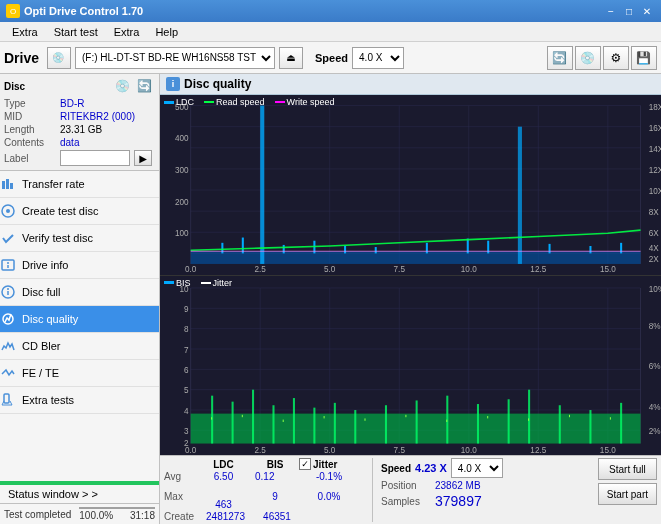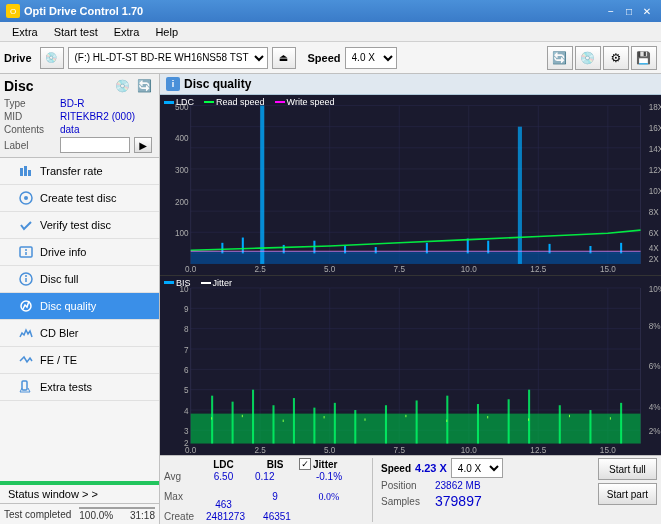--- a/index.html
+++ b/index.html
@@ -35,21 +35,21 @@
     
     .drive-bar {
       background: #f5f5f5;
       height: 32px;
       display: flex;
       align-items: center;
       padding: 0 4px;
       border-bottom: 1px solid #c0c0c0;
       gap: 4px;
     }
-    .drive-label { font-size: 11px; font-weight: 600; color: #000; margin-right: 4px; }
+    .drive-label { font-size: 14px; font-weight: 600; color: #000; margin-right: 4px; }
     .drive-select {
       height: 22px;
       font-size: 10px;
       border: 1px solid #a0a0a0;
       background: white;
       padding: 0 2px;
       width: 200px;
     }
     .drive-btn { width: 24px; height: 22px; border: 1px solid #a0a0a0; background: linear-gradient(to bottom, #fff, #e8e8e8); cursor: pointer; display: flex; align-items: center; justify-content: center; font-size: 10px; }
     .speed-label { font-size: 11px; font-weight: 600; margin-left: 8px; }
@@ -68,38 +68,38 @@
       border-right: 1px solid #c0c0c0;
       display: flex;
       flex-direction: column;
     }
     .disc-panel {
       background: #f0f0f0;
       border-bottom: 1px solid #c0c0c0;
       padding: 4px;
     }
     .disc-header { display: flex; align-items: center; justify-content: space-between; margin-bottom: 4px; }
-    .disc-title { font-weight: 600; font-size: 14px; }
+    .disc-title { font-weight: 600; font-size: 10px; }
     .disc-icon { width: 20px; height: 16px; cursor: pointer; }
     .disc-row { display: flex; gap: 4px; margin-bottom: 2px; font-size: 10px; }
     .disc-key { color: #555; width: 52px; flex-shrink: 0; }
     .disc-val { color: #0000cc; font-weight: 500; }
     .disc-val.black { color: #000; }
     .label-row { display: flex; align-items: center; gap: 4px; margin-top: 2px; }
     .label-key { color: #555; font-size: 10px; width: 52px; }
     .label-input { width: 70px; height: 16px; border: 1px solid #a0a0a0; font-size: 10px; padding: 0 2px; background: white; }
     .label-go { width: 18px; height: 16px; border: 1px solid #a0a0a0; background: linear-gradient(to bottom, #fff, #e0e0e0); cursor: pointer; display: flex; align-items: center; justify-content: center; font-size: 10px; }
 
     
     .nav-section { flex: 1; overflow: hidden; }
     .nav-item {
       display: flex;
       align-items: center;
       gap: 6px;
-      padding: 5px 18px;
+      padding: 5px 0;
       cursor: pointer;
       font-size: 11px;
       border-bottom: 1px solid #e0e0e0;
       color: #000;
     }
     .nav-item.active { background: #3a8fe8; color: white; }
     .nav-icon { width: 16px; height: 16px; flex-shrink: 0; display: flex; align-items: center; justify-content: center; }
 
     
     .status-area {
@@ -214,20 +214,24 @@
       </div>
       <div class="disc-row">
         <span class="disc-key">Type</span>
         <span class="disc-val">BD-R</span>
       </div>
       <div class="disc-row">
         <span class="disc-key">MID</span>
         <span class="disc-val">RITEKBR2 (000)</span>
       </div>
       <div class="disc-row">
+        <span class="disc-key">Length</span>
+        <span class="disc-val black">23.31 GB</span>
+      </div>
+      <div class="disc-row">
         <span class="disc-key">Contents</span>
         <span class="disc-val">data</span>
       </div>
       <div class="label-row">
         <span class="label-key">Label</span>
         <input class="label-input" type="text" style="">
         <button class="label-go">▶</button>
       </div>
     </div>
 
@@ -538,21 +542,21 @@
         <div style="display:flex;gap:4px;align-items:center;">
           <span style="min-width:28px;font-size:10px;color:#555;">Avg</span>
           <span style="min-width:55px;font-size:10px;color:#0000cc;text-align:center;">6.50</span>
           <span style="min-width:40px;font-size:10px;color:#0000cc;text-align:left;">0.12</span>
           <span style="min-width:60px;font-size:10px;color:#0000cc;text-align:center;">-0.1%</span>
         </div>
         <div style="display:flex;gap:4px;align-items:center;">
           <span style="min-width:28px;font-size:10px;color:#555;">Max</span>
           <span style="min-width:55px;font-size:10px;color:#0000cc;text-align:center;margin-top:16px;">463</span>
           <span style="min-width:40px;font-size:10px;color:#0000cc;text-align:center;">9</span>
-          <span style="min-width:60px;font-size:10px;color:#0000cc;text-align:center;font-family:Liberation Serif, serif;">0.0%</span>
+          <span style="min-width:60px;font-size:10px;color:#0000cc;text-align:center;">0.0%</span>
         </div>
         <div style="display:flex;gap:4px;align-items:center;">
           <span style="min-width:28px;font-size:10px;color:#555;">Create</span>
           <span style="min-width:55px;font-size:10px;color:#0000cc;text-align:center;">2481273</span>
           <span style="min-width:40px;font-size:10px;color:#0000cc;text-align:center;">46351</span>
         </div>
       </div>
 
       <div style="width:1px;background:#c0c0c0;align-self:stretch;margin:0 6px;"></div>
 

